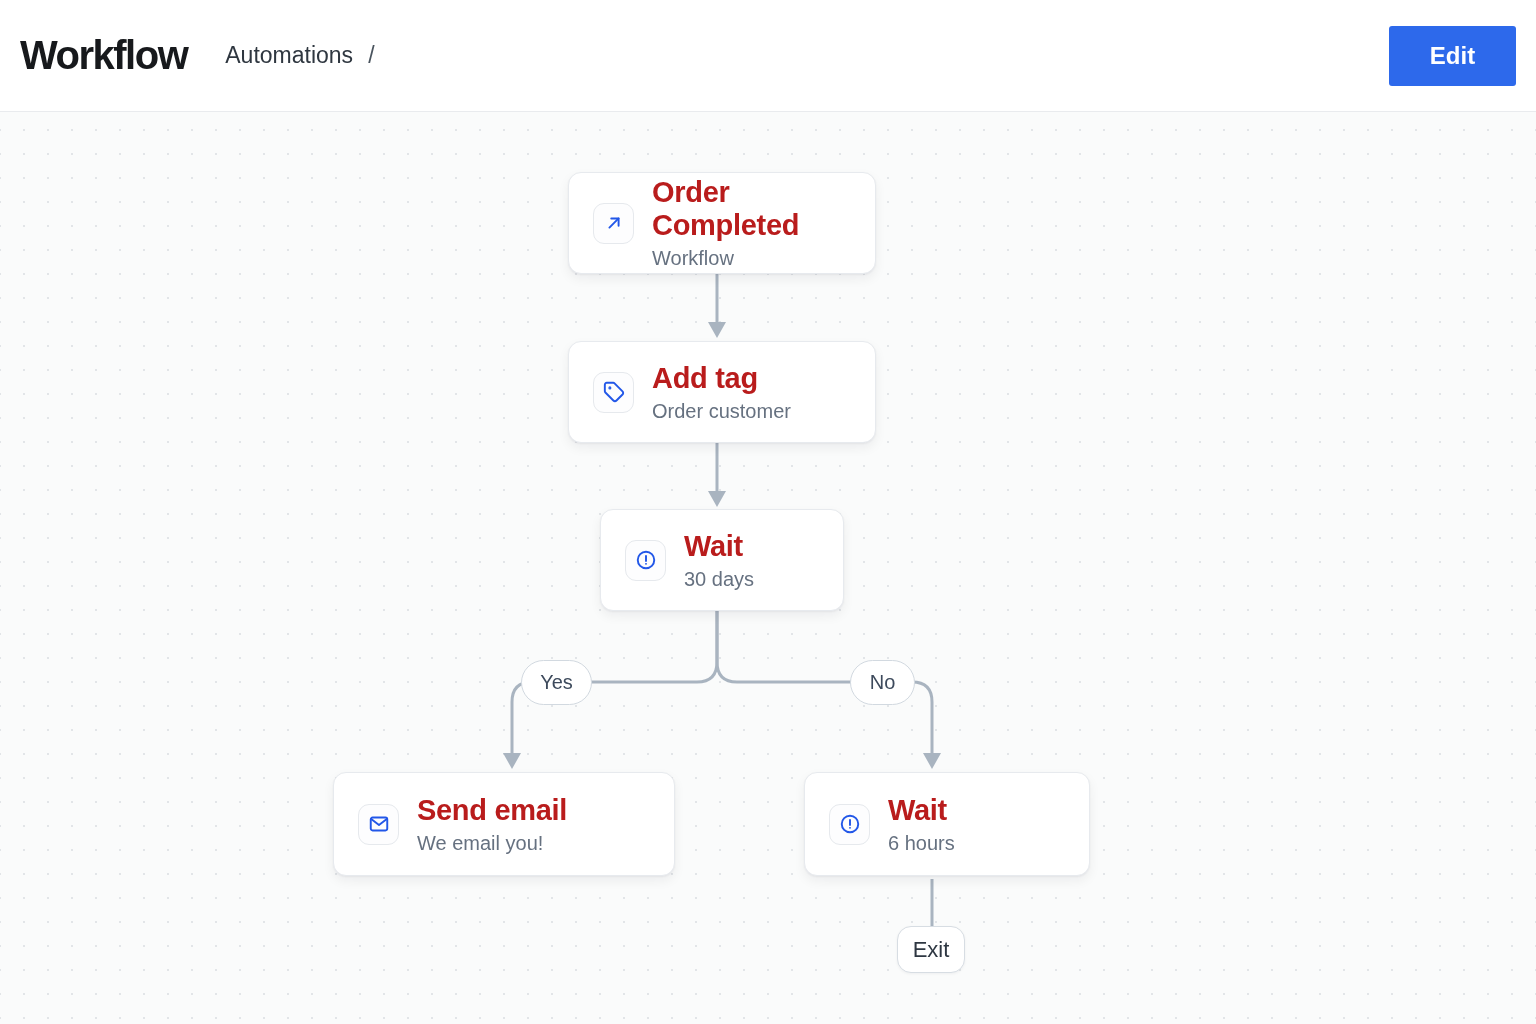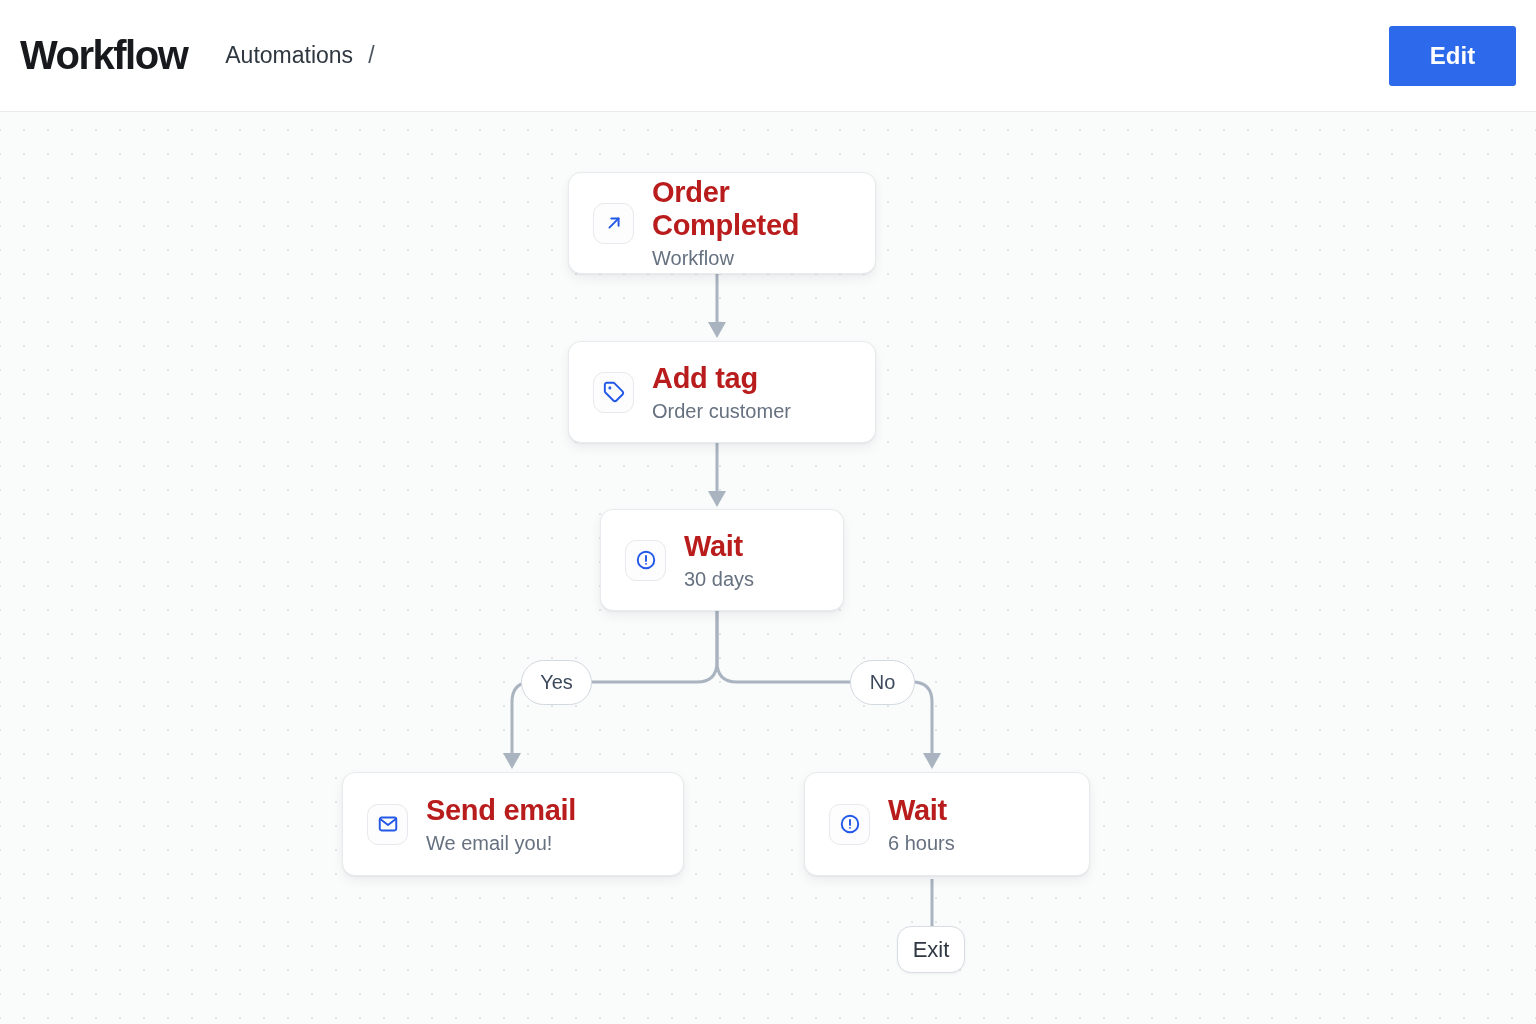--- a/index.html
+++ b/index.html
@@ -129,21 +129,21 @@
     </div>
     <div class="node-text">
       <div class="node-title">Wait</div>
       <div class="node-subtitle">30 days</div>
     </div>
   </div>
 
   <div class="pill" style="left:521px; top:548px; width:71px; height:45px">Yes</div>
   <div class="pill" style="left:850px; top:548px; width:65px; height:45px">No</div>
 
-  <div class="node" style="left:342px; top:660px; width:342px; height:104px">
+  <div class="node" style="left:333px; top:660px; width:342px; height:104px">
     <div class="node-icon">
       <svg viewBox="0 0 24 24">
           <rect x="3" y="5" width="18" height="14" rx="2"></rect>
           <path d="M3.5 6.5 L12 13 L20.5 6.5"></path>
         </svg>
     </div>
     <div class="node-text">
       <div class="node-title">Send email</div>
       <div class="node-subtitle">We email you!</div>
     </div>

